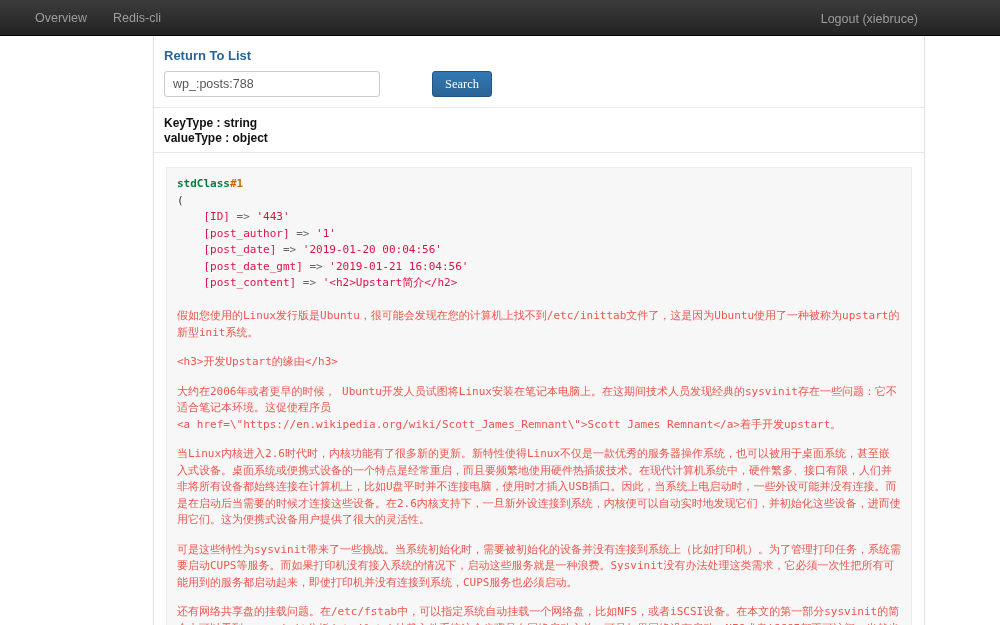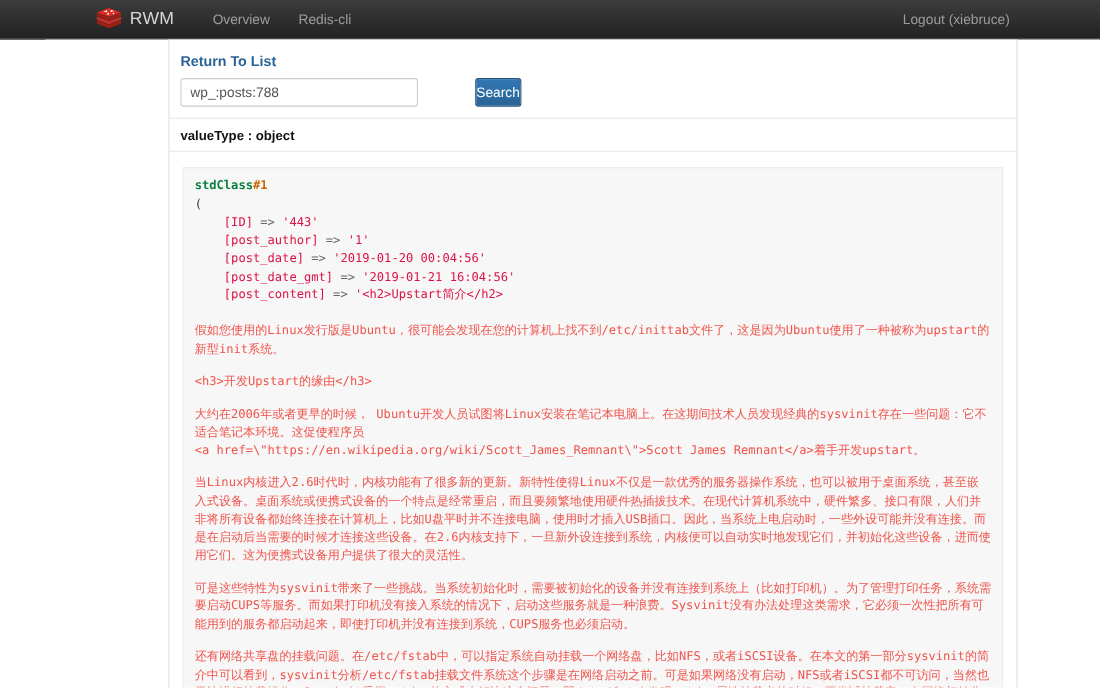--- a/index.html
+++ b/index.html
@@ -104,23 +104,23 @@
   }
   .search-btn {
     margin-left: 8px;
     height: 26px;
     background: #2a6496;
     background: linear-gradient(to bottom, #3278b4 0%, #2a6496 100%);
     border: 1px solid #245580;
     border-radius: 3px;
     color: #ffffff;
     font-size: 12.5px;
-    padding: 0 0;
+    padding: 0 12px;
     cursor: pointer;
-    font-family: Liberation Sans, sans-serif;
+    font-family: Liberation Serif, serif;
   }
 
   .meta {
     padding: 8px 10px 6px 10px;
     border-bottom: 1px solid #e7e7e7;
   }
   .meta div {
     font-size: 12px;
     font-weight: bold;
     color: #111;
@@ -158,57 +158,41 @@
     word-break: break-all;
     margin: 0;
     padding: 0;
   }
   .htmlblock p { margin: 0 0 13px 0; padding: 0; }
 </style>
 </head>
 <body>
 
 <div class="navbar">
-  <a class="brand" href="#">
-    <span class="logo-wrap">
-      <svg width="26" height="26" viewBox="0 0 26 26" aria-hidden="true">
-        <g>
-          <path d="M13 17.6 L2 13.6 L2 16.4 L13 20.6 L24 16.4 L24 13.6 Z" fill="#a41e11"></path>
-          <path d="M13 14.2 L2 10.2 L2 13.0 L13 17.2 L24 13.0 L24 10.2 Z" fill="#c6302b"></path>
-          <path d="M13 10.8 L2 6.8 L2 9.6 L13 13.8 L24 9.6 L24 6.8 Z" fill="#a41e11"></path>
-          <path d="M13 2.2 L2 6.3 L13 10.4 L24 6.3 Z" fill="#d92b22"></path>
-          <path d="M14.6 4.0 L17.8 5.1 L14.6 6.2 Z" fill="#ffffff"></path>
-          <path d="M11.6 4.3 L8.0 5.2 L11.2 6.3 Z" fill="#ffffff"></path>
-          <circle cx="12.4" cy="7.6" r="0.9" fill="#ffffff"></circle>
-          <circle cx="17.2" cy="7.3" r="0.7" fill="#ffffff"></circle>
-        </g>
-      </svg>
-    </span>
-    <span class="brand-text">RWM</span>
-  </a>
   <div class="nav-links">
     <a href="#">Overview</a>
     <a href="#">Redis-cli</a>
   </div>
   <div class="nav-right">
     <a href="#">Logout (xiebruce)</a>
   </div>
 </div>
 
 <div class="page">
   <div class="panel">
 
     <a class="return-link" href="#">Return To List</a>
 
     <div class="search-row">
       <input class="search-input" type="text" value="wp_:posts:788" style="">
       <button class="search-btn" type="button">Search</button>
     </div>
 
     <div class="meta">
+      <div>KeyType : string</div>
       <div>valueType : object</div>
     </div>
 
     <div class="dump-wrap">
       <div class="dump"><span class="c-class">stdClass</span><span class="c-num">#1</span>
 <span class="c-paren">(</span>
 <span class="indent"></span><span class="c-key">[ID]</span> <span class="c-arrow">=&gt;</span> <span class="c-str">'443'</span>
 <span class="indent"></span><span class="c-key">[post_author]</span> <span class="c-arrow">=&gt;</span> <span class="c-str">'1'</span>
 <span class="indent"></span><span class="c-key">[post_date]</span> <span class="c-arrow">=&gt;</span> <span class="c-str">'2019-01-20 00:04:56'</span>
 <span class="indent"></span><span class="c-key">[post_date_gmt]</span> <span class="c-arrow">=&gt;</span> <span class="c-str">'2019-01-21 16:04:56'</span>

